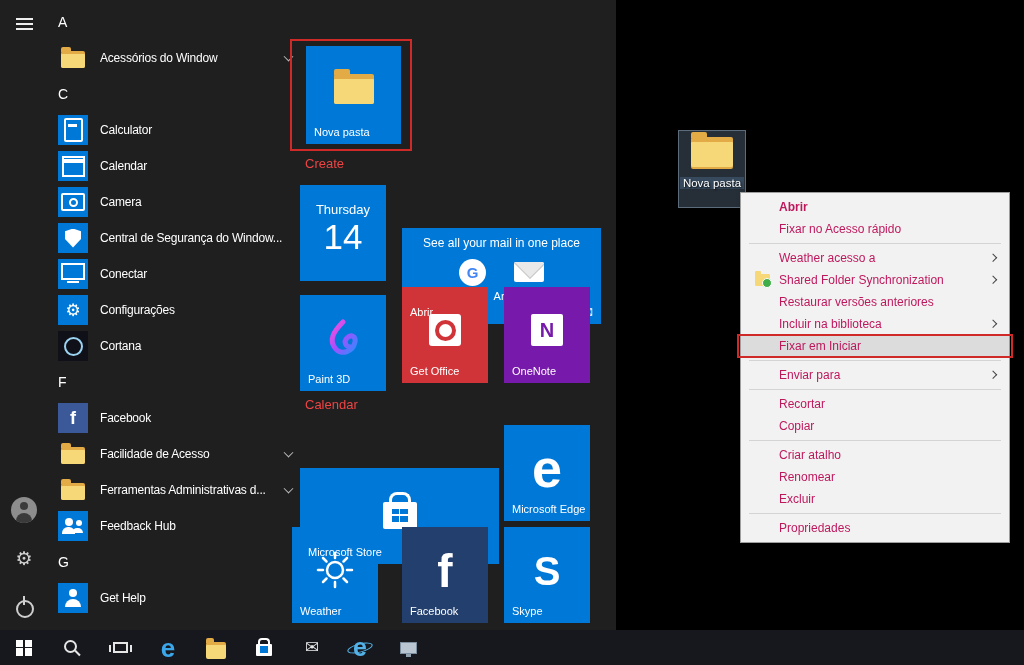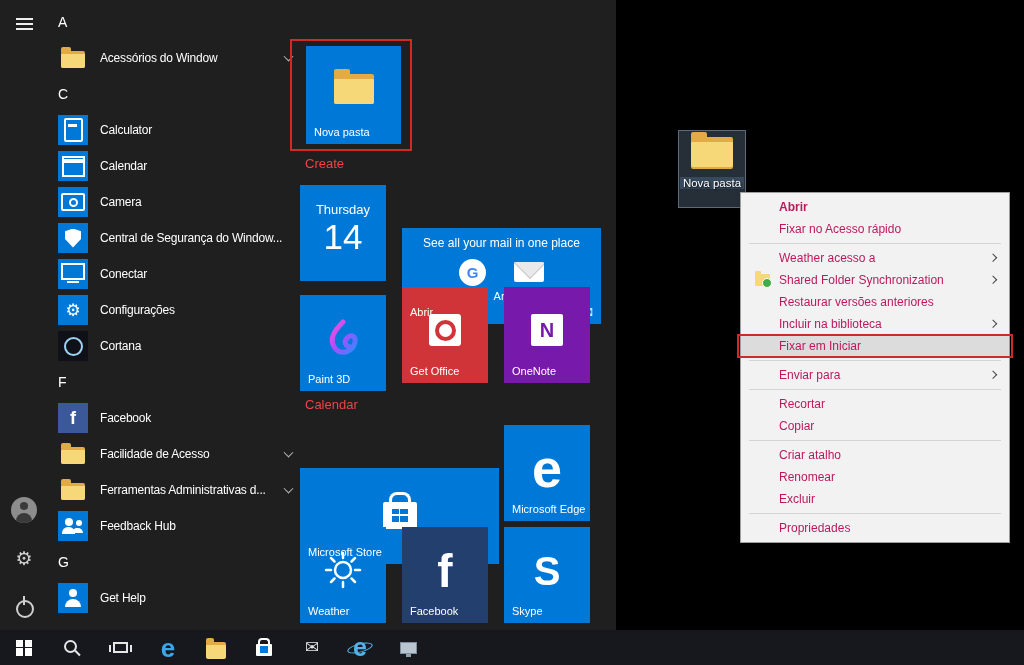--- a/index.html
+++ b/index.html
@@ -94,21 +94,21 @@
   .t-onenote{left:504px; top:287px; background:var(--onenote_purple);}
   .onenote-box{width:32px; height:32px; background:#fff; border-radius:2px; display:flex; align-items:center; justify-content:center; color:var(--onenote_purple); font-weight:bold; font-size:20px;}
 
   .t-store{left:300px; top:425px;}
   .store-bag{width:34px; height:27px; background:#fff; border-radius:2px; position:relative; display:flex; align-items:center; justify-content:center; margin-top:8px;}
   .store-bag::before{content:""; position:absolute; top:-10px; left:50%; transform:translateX(-50%); width:16px; height:13px; border:3px solid #fff; border-bottom:none; border-radius:8px 8px 0 0;}
   .store-flag{width:16px; height:13px; display:grid; grid-template-columns:1fr 1fr; grid-template-rows:1fr 1fr; gap:1.5px;}
   .store-flag i{background:var(--accent);}
   .t-edge{left:504px; top:425px;}
   .edge-letter{font-size:54px; font-weight:bold; line-height:1; margin-top:-10px;}
-  .t-weather{left:300px; top:527px;}
+  .t-weather{left:292px; top:527px;}
   .t-fb{left:402px; top:527px; background:var(--facebook_navy);}
   .fb-tile-letter{font-size:46px; font-weight:bold; line-height:1; margin-top:-8px;}
   .t-skype{left:504px; top:527px;}
   .skype-letter{font-size:40px; font-weight:bold; line-height:1; margin-top:-8px;}
 
   
   .desktop-icon{position:absolute; left:678px; top:130px; width:68px; height:78px; background:rgba(110,135,160,0.35); border:1px solid rgba(160,185,205,0.45); display:flex; flex-direction:column; align-items:center; padding-top:6px; z-index:3;}
   .desktop-icon .folder-big{width:42px; height:32px;}
   .desktop-icon-label{margin-top:8px; font-size:11.5px; color:#fff; text-shadow:1px 1px 2px #000; background:rgba(70,100,130,0.5); padding:0 3px;}
 

